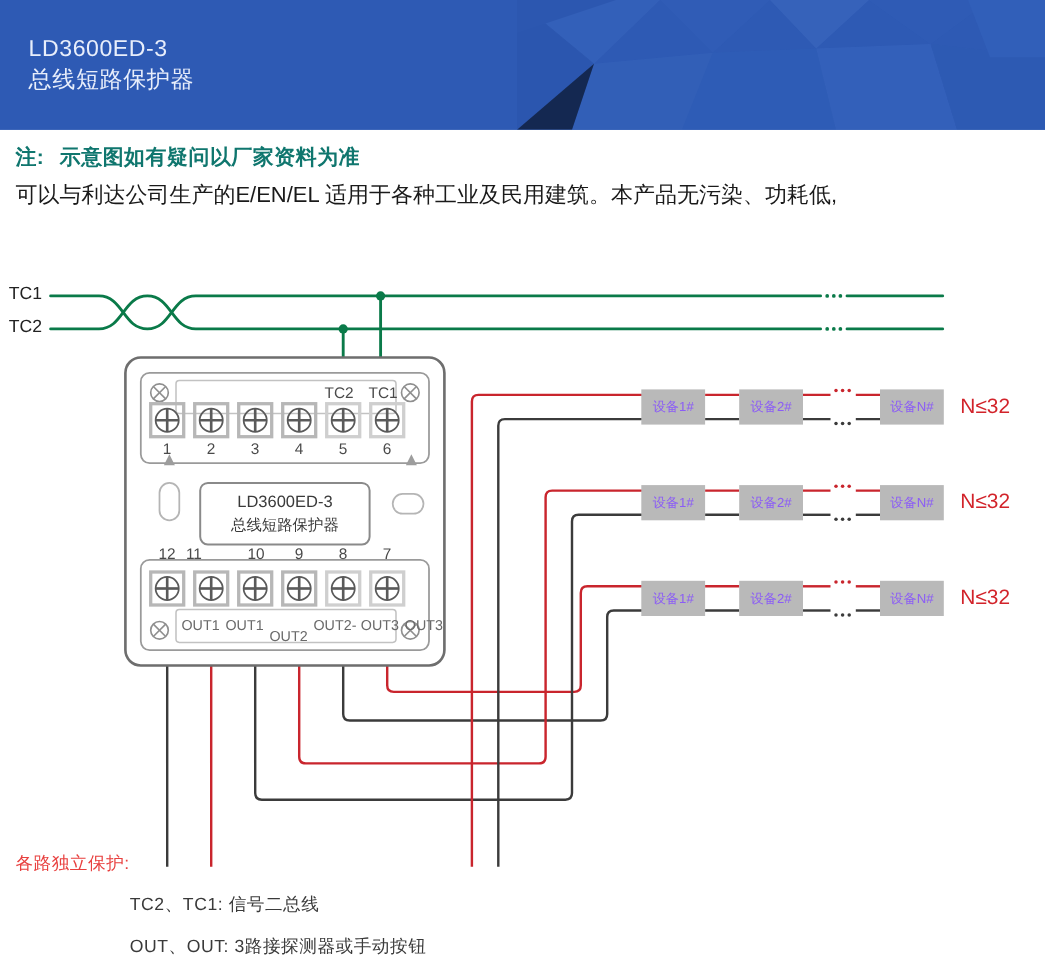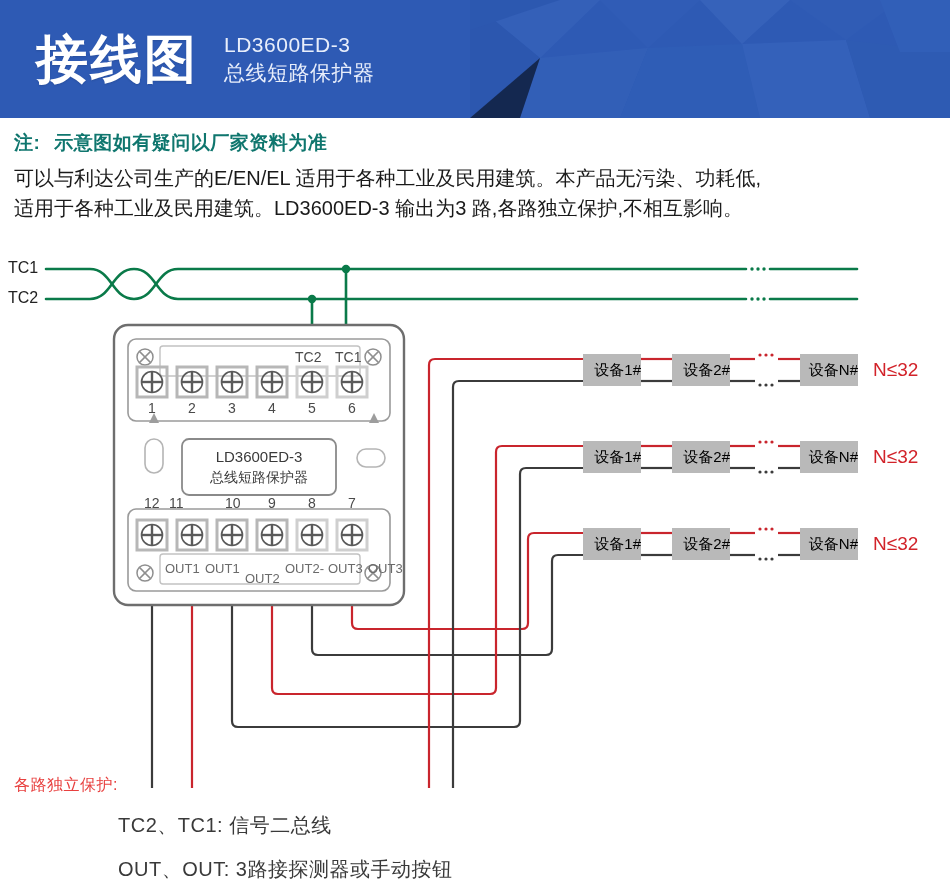--- a/index.html
+++ b/index.html
@@ -44,28 +44,28 @@
 
   
   .dtext{position:absolute;font-family:"Liberation Sans","DejaVu Sans",sans-serif;
      color:#3a3a3a;white-space:nowrap;}
   .tc-label{font-size:16px;color:#222;}
   .term-num{font-size:14px;color:#4a4a4a;}
   .tc-term{font-size:14px;color:#4a4a4a;}
   .out-lbl{font-size:13px;color:#6a6a6a;}
   .dev-name{font-size:15px;color:#3a3a3a;text-align:center;}
   .dev-sub{font-size:14px;color:#3a3a3a;text-align:center;}
-  .devbox-lbl{position:absolute;font-size:15px;color:#000000;
-     text-align:right;line-height:28px;}
+  .devbox-lbl{position:absolute;font-size:12px;color:#8b5cf6;
+     text-align:center;line-height:28px;}
   .nmax{position:absolute;font-size:19px;color:#d2232a;font-weight:normal;}
 
   
   #footer{position:absolute;left:14px;top:775px;width:925px;}
   #foot-title{color:#e8403f;font-size:16px;margin-bottom:16px;letter-spacing:.5px;}
-  .foot-item{color:#3a3a3a;font-size:20px;margin-left:104px;margin-bottom:17px;
+  .foot-item{color:#3a3a3a;font-size:16px;margin-left:104px;margin-bottom:17px;
      letter-spacing:.5px;}
 </style>
 </head>
 <body>
 
 <div id="header">
   <svg class="poly" viewBox="0 0 950 118" preserveAspectRatio="none">
     <rect x="0" y="0" width="950" height="118" fill="#2e5ab4"></rect>
     <g opacity="0.55">
       <polygon points="470,0 600,0 540,58" fill="#3a66bd"></polygon>
@@ -77,34 +77,32 @@
       <polygon points="540,58 648,48 620,118 520,118" fill="#3764bb"></polygon>
       <polygon points="648,48 742,44 760,118 620,118" fill="#3060b8"></polygon>
       <polygon points="742,44 846,40 870,118 760,118" fill="#3a67c0"></polygon>
       <polygon points="846,40 950,52 950,118 870,118" fill="#2f5cb3"></polygon>
       <polygon points="470,118 540,58 520,118" fill="#34"></polygon>
       <polygon points="560,0 470,0 470,30" fill="#2c57ae"></polygon>
       <polygon points="900,52 950,52 950,0 880,0" fill="#3564bd"></polygon>
     </g>
   </svg>
   <div id="header-inner">
-    <div id="title-main">接线图</div>
     <div id="title-sub">
       <span class="l1">LD3600ED-3</span>
       <span class="l2">总线短路保护器</span>
     </div>
   </div>
 </div>
 
 <div id="intro">
   <div id="note-line">
     <span class="nlabel">注:</span><span>示意图如有疑问以厂家资料为准</span>
   </div>
   <div class="body-line">可以与利达公司生产的E/EN/EL 适用于各种工业及民用建筑。本产品无污染、功耗低,</div>
-  <div class="body-line">适用于各种工业及民用建筑。LD3600ED-3 输出为3 路,各路独立保护,不相互影响。</div>
 </div>
 
 <div id="diagram">
 
   <svg width="950" height="545" viewBox="0 0 950 545">
 
     <g fill="none" stroke="#0a7a49" stroke-width="2.6" stroke-linecap="round">
 
       <path d="M46,26 L90,26 C112,26 112,56 134,56 C156,56 156,26 178,26 L746,26"></path>
       <path d="M770,26 L857,26"></path>

